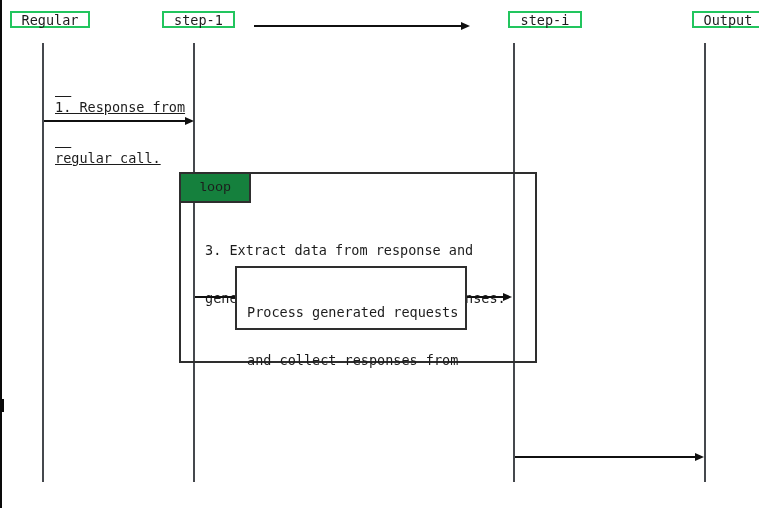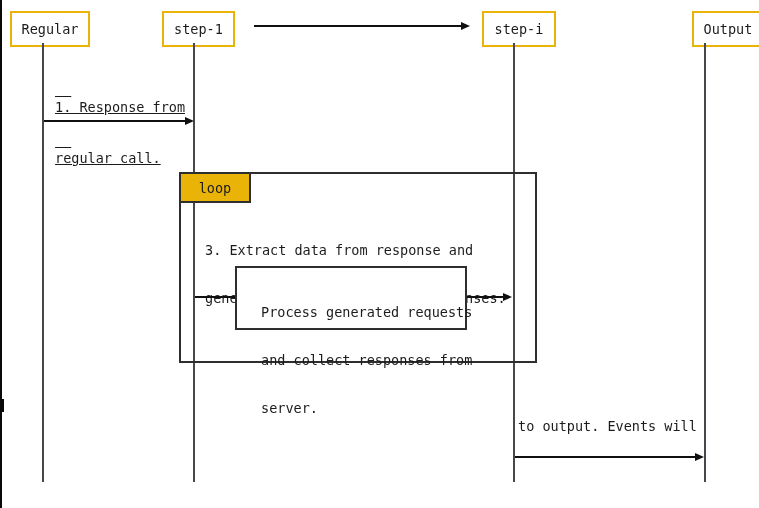--- a/index.html
+++ b/index.html
@@ -5,59 +5,59 @@
   html,body{margin:0;padding:0;}
   body{
     width:759px;height:508px;position:relative;overflow:hidden;
     background:#ffffff;
     font-family:"DejaVu Sans Mono","Liberation Mono",monospace;
     font-size:13.5px;color:#1c1c1c;
   }
   .abs{position:absolute;box-sizing:border-box;}
   
   .pbox{
-    top:11px;height:36px;border:2px solid #eab308;background:#fff;
+    top:11px;height:17px;border:2px solid #22c55e;background:#fff;
     display:flex;align-items:center;justify-content:center;white-space:pre;
   }
   
   .lifeline{top:43px;width:2px;height:439px;background:#45484d;}
   
   .shaft{height:2px;background:#101010;}
   .ahead{
     width:0;height:0;
     border-top:4.5px solid transparent;border-bottom:4.5px solid transparent;
     border-left:9px solid #101010;
   }
   
   .loop-frame{left:179px;top:172px;width:358px;height:191px;border:2px solid #2e2e2e;}
   .loop-label{
-    left:179px;top:172px;width:72px;height:31px;border:2px solid #2e2e2e;background:#eab308;
-    display:flex;align-items:center;justify-content:center;white-space:pre;
+    left:179px;top:172px;width:72px;height:31px;border:2px solid #2e2e2e;background:#15803d;
+    display:flex;align-items:center;justify-content:center;white-space:pre;font-family:Liberation Mono, monospace;
   }
   
   .proc-box{left:235px;top:266px;width:232px;height:64px;border:2px solid #2e2e2e;background:#fff;
-    padding:4px 0 0 24px;line-height:16px;white-space:pre;}
+    padding:4px 0 0 10px;line-height:16px;white-space:pre;}
   .note{white-space:pre;line-height:16.3px;}
   
   .left-edge{left:0;top:0;width:2px;height:508px;background:#0a0a0a;}
   .left-notch{left:0;top:399px;width:4px;height:13px;background:#0a0a0a;}
 </style>
 </head>
 <body>
 
 <div class="abs left-edge"></div>
 <div class="abs left-notch"></div>
 
 <div class="abs pbox" style="left:10px;width:80px;">
   <span>Regular</span>
 </div>
 <div class="abs pbox" style="left:162px;width:73px;">
   <span>step-1</span>
 </div>
-<div class="abs pbox" style="left:482px;width:74px;">
+<div class="abs pbox" style="left:508px;width:74px;">
   <span>step-i</span>
 </div>
 <div class="abs pbox" style="left:692px;width:72px;">
   <span>Output</span>
 </div>
 
 <div class="abs shaft" style="left:254px;top:25px;width:208px;"></div>
 <div class="abs ahead" style="left:461px;top:21.5px;"></div>
 
 <div class="abs lifeline" style="left:42px;"></div>
@@ -79,24 +79,22 @@
 
 <div class="abs note" style="left:205px;top:209px;">
   <div>3. Extract data from response and</div>
   <div>generate new requests from responses.</div>
 </div>
 
 <div class="abs shaft" style="left:195px;top:296px;width:40px;"></div>
 <div class="abs proc-box">
   <div>Process generated requests</div>
   <div>and collect responses from</div>
-  <div>server.</div>
 </div>
 <div class="abs shaft" style="left:467px;top:296px;width:37px;"></div>
 <div class="abs ahead" style="left:503px;top:292.5px;"></div>
 
 <div class="abs note" style="left:518px;top:386px;line-height:16px;">
-  <div>to output. Events will</div>
   
   
 </div>
 <div class="abs shaft" style="left:515px;top:456px;width:181px;"></div>
 <div class="abs ahead" style="left:695px;top:452.5px;"></div>
 
 </body></html>

